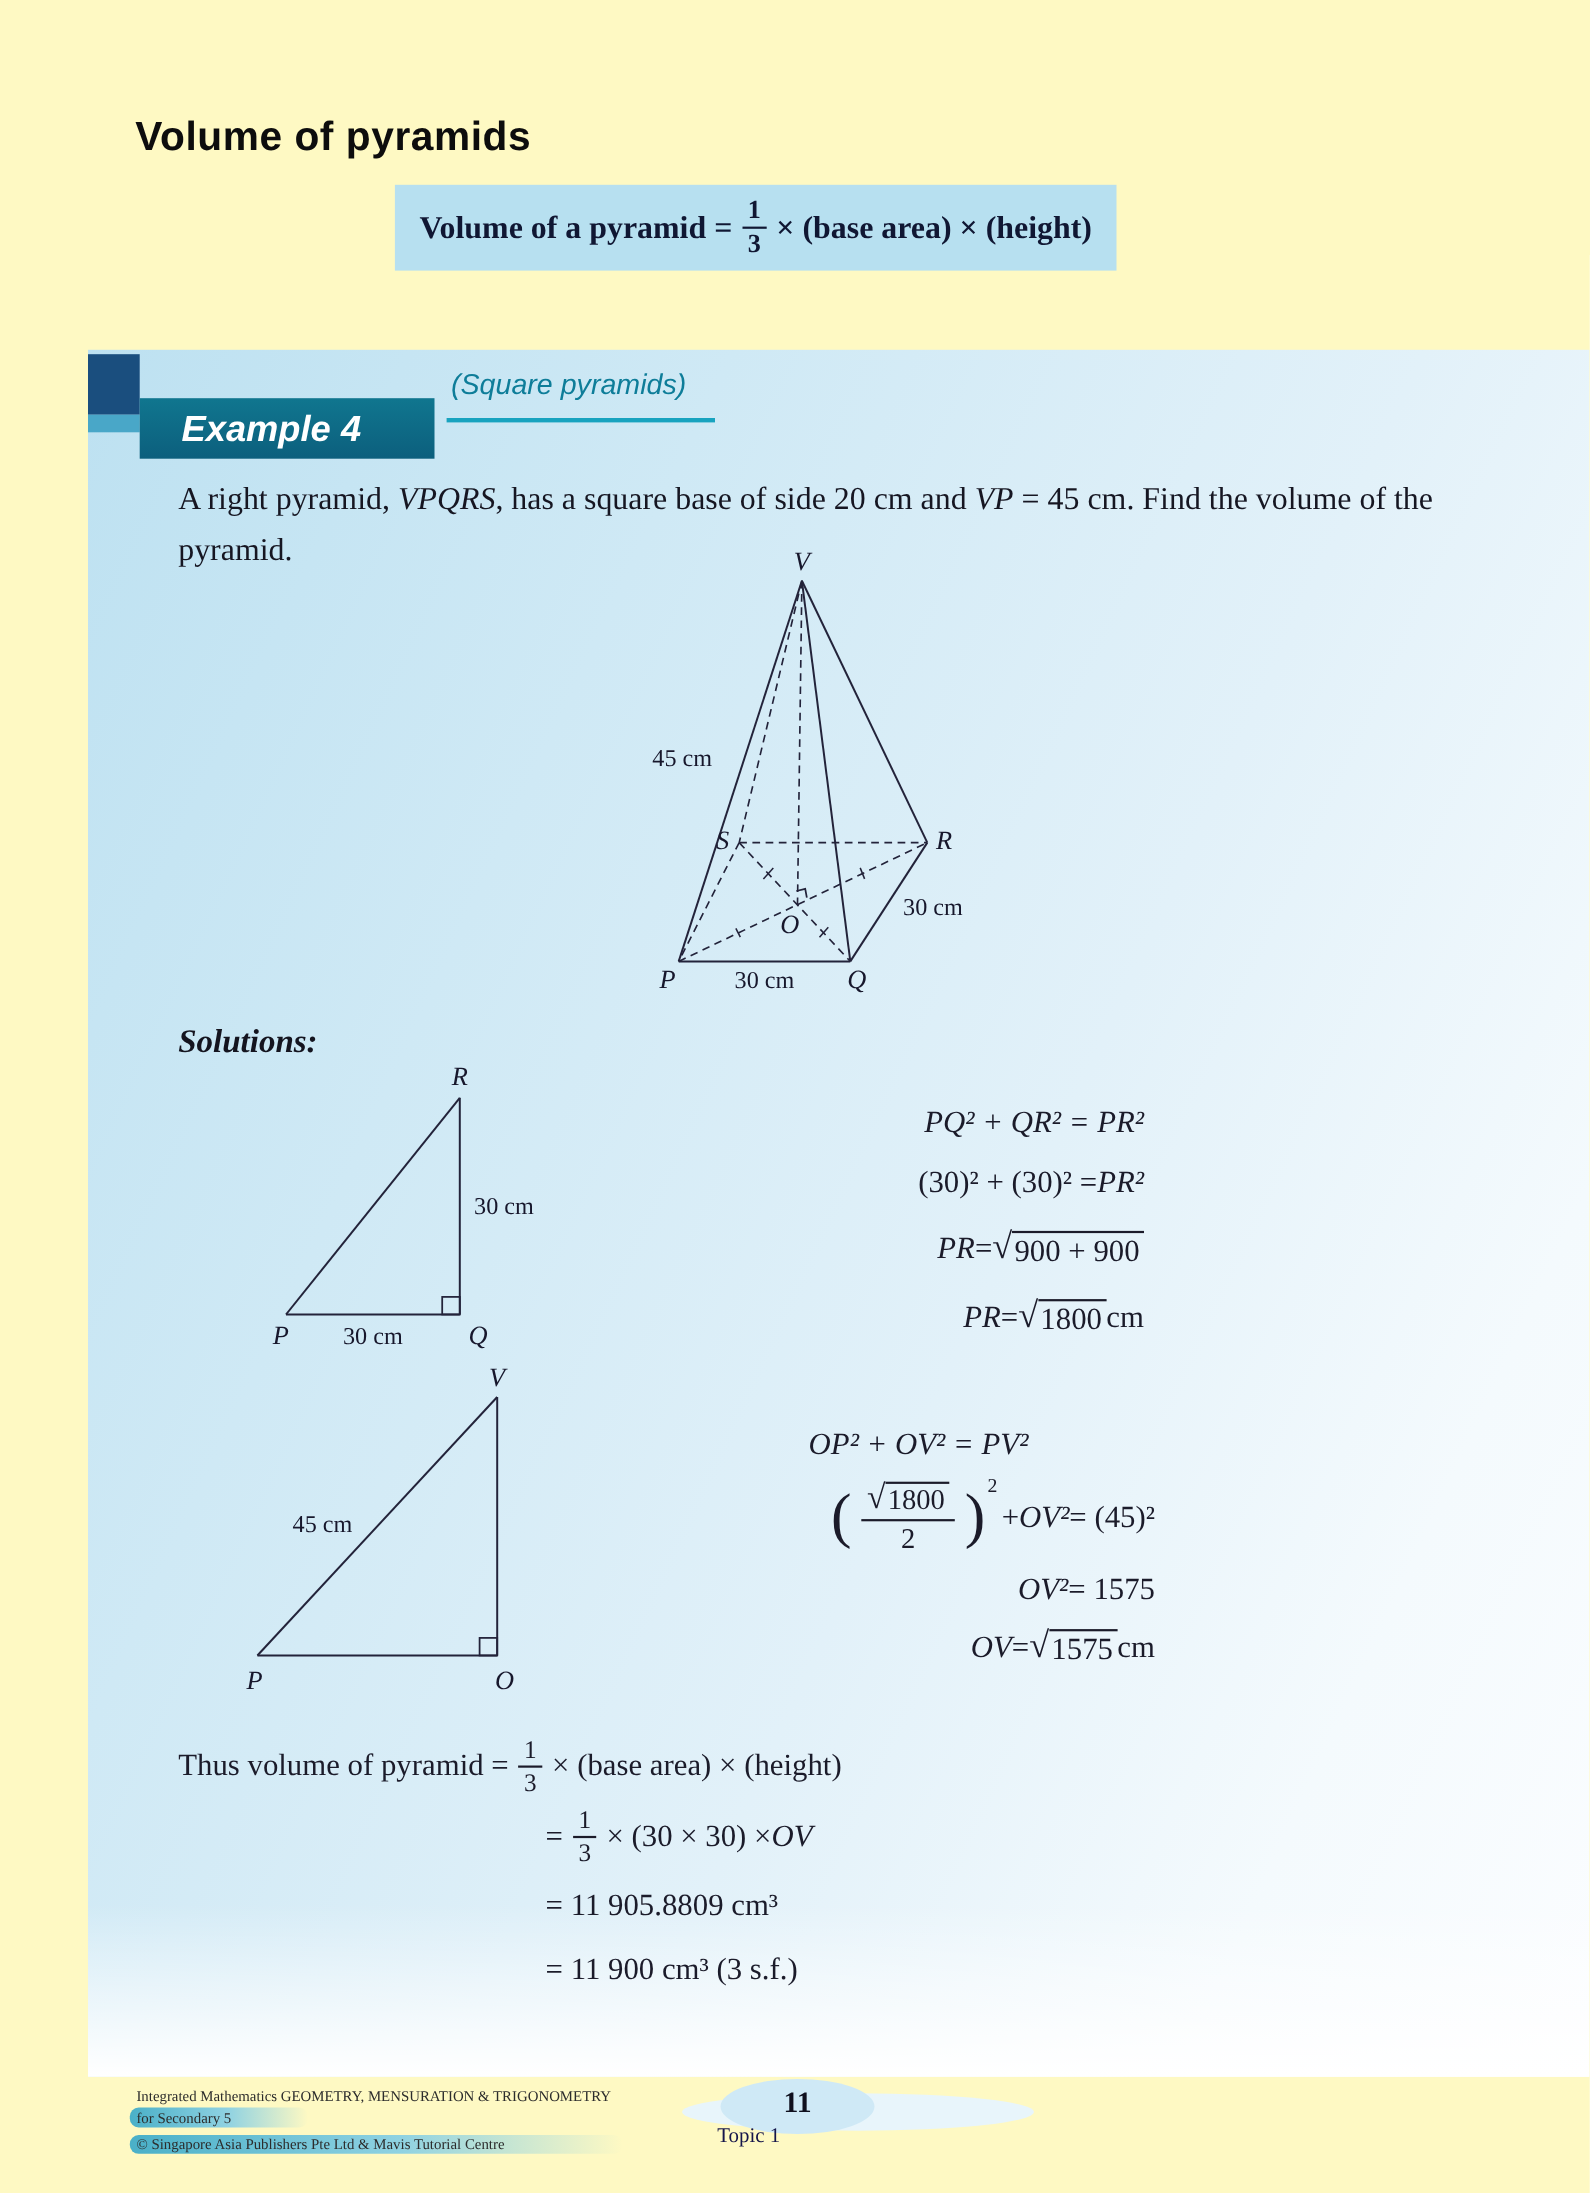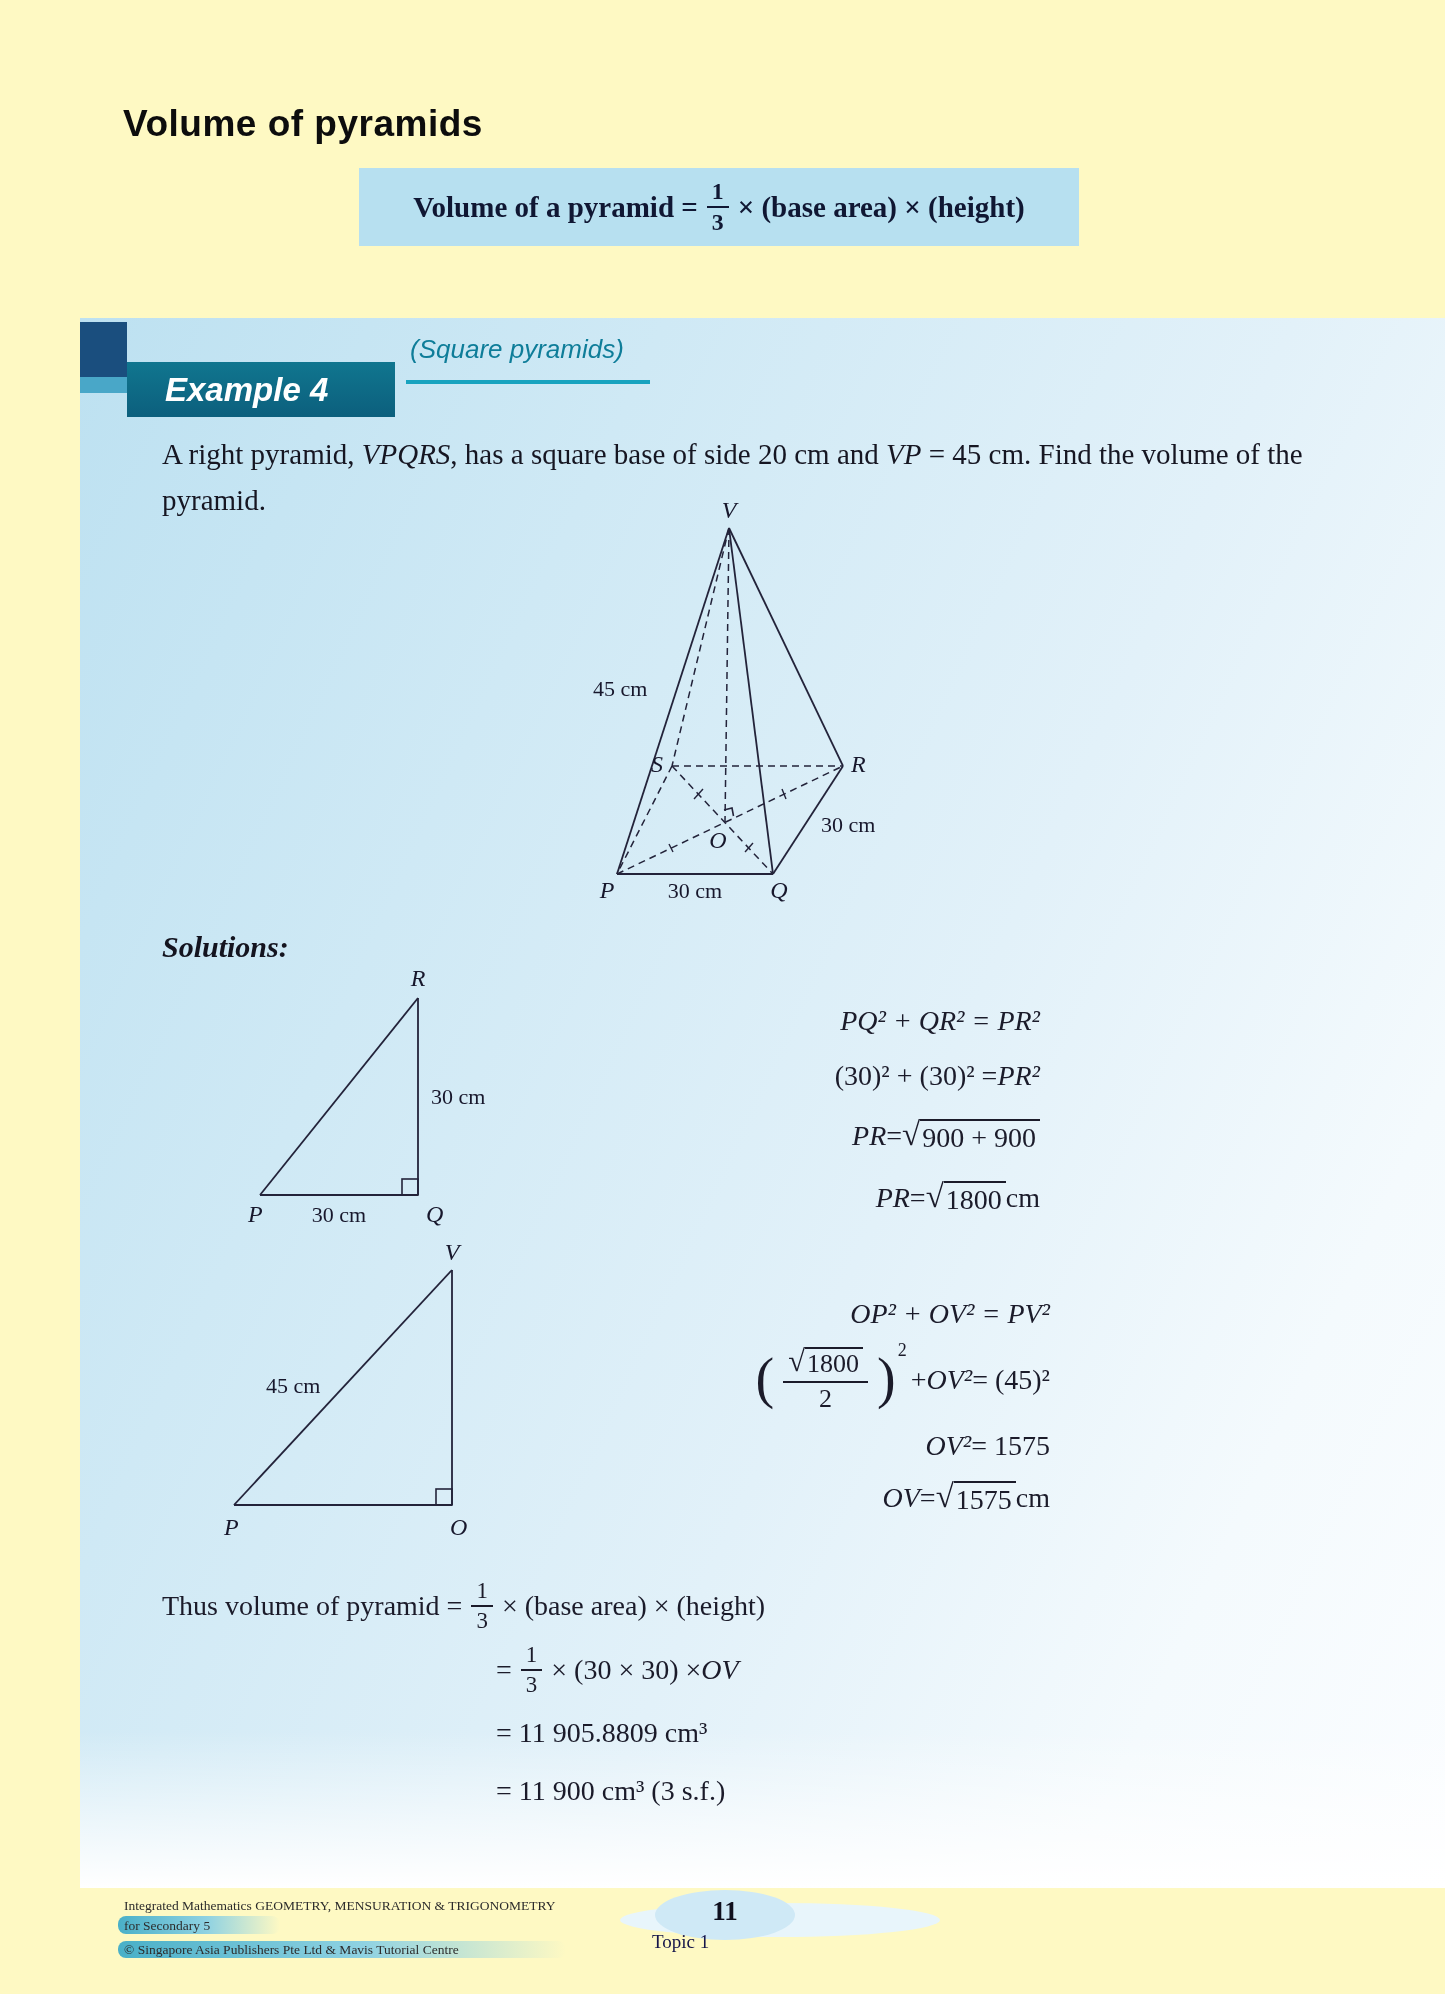--- a/index.html
+++ b/index.html
@@ -9,21 +9,21 @@
     background:#fef9c3; font-family:"Liberation Serif", serif; color:#1b1b2a;
   }
 
   
   .page-title {
     position:absolute; left:123px; top:78px;
     font-family:"Liberation Sans", sans-serif; font-weight:bold;
     font-size:37px; color:#0d0d0d; letter-spacing:0.5px;
   }
   .formula-box {
-    position:absolute; left:359px; top:168px; width:720px; height:78px;
+    position:absolute; left:359px; top:168px; width:656px; height:78px;
     background:#b7e0f0; display:flex; align-items:center; justify-content:center;
     font-weight:bold; font-size:29px; color:#101733;
   }
 
   
   .frac { display:inline-flex; flex-direction:column; text-align:center; margin:0 9px; }
   .frac .num { border-bottom:2.5px solid currentColor; padding:0 5px 2px; line-height:1.05; }
   .frac .den { padding-top:2px; line-height:1.05; }
   .frac.small { font-size:0.82em; }
   .sqrt { display:inline-flex; align-items:flex-start; }
@@ -70,21 +70,21 @@
   .ra { stroke-width:1.6; }
   .vlbl { font-family:"Liberation Serif", serif; font-style:italic; font-size:24px; fill:#17172c; stroke:none; }
   .dim { font-family:"Liberation Serif", serif; font-size:22px; fill:#17172c; stroke:none; }
 
   
   .work { position:absolute; font-size:28px; color:#1b1b2a; }
   .work1 { left:575px; top:677px; width:385px;font-family:Liberation Serif, serif; }
   .work2 { left:540px; top:972px; width:430px; }
   .mline { display:flex; justify-content:flex-end; align-items:center; }
   .w1l1 { height:52px; } .w1l2 { height:58px; } .w1l3 { height:62px; } .w1l4 { height:62px; }
-  .w2l1 { height:48px; } .w2l2 { height:84px; } .w2l3 { height:48px; } .w2l4 { height:56px; }
+  .w2l1 { height:48px;justify-content:center; } .w2l2 { height:84px; } .w2l3 { height:48px; } .w2l4 { height:56px; }
   .bigp { font-size:56px; line-height:1; font-weight:400; transform:translateY(-2px); }
   .pexp { font-size:18px; align-self:flex-start; margin:2px 4px 0 2px; }
   .frac.big { font-size:26px; }
 
   .conclusion { position:absolute; left:82px; top:1257px; width:1000px; font-size:28px; color:#1b1b2a; }
   .cline { display:flex; align-items:center; }
   .cl1 { height:62px; } .cl2 { height:66px; } .cl3 { height:60px; } .cl4 { height:56px; }
   .ind { margin-left:334px; }
 
   

